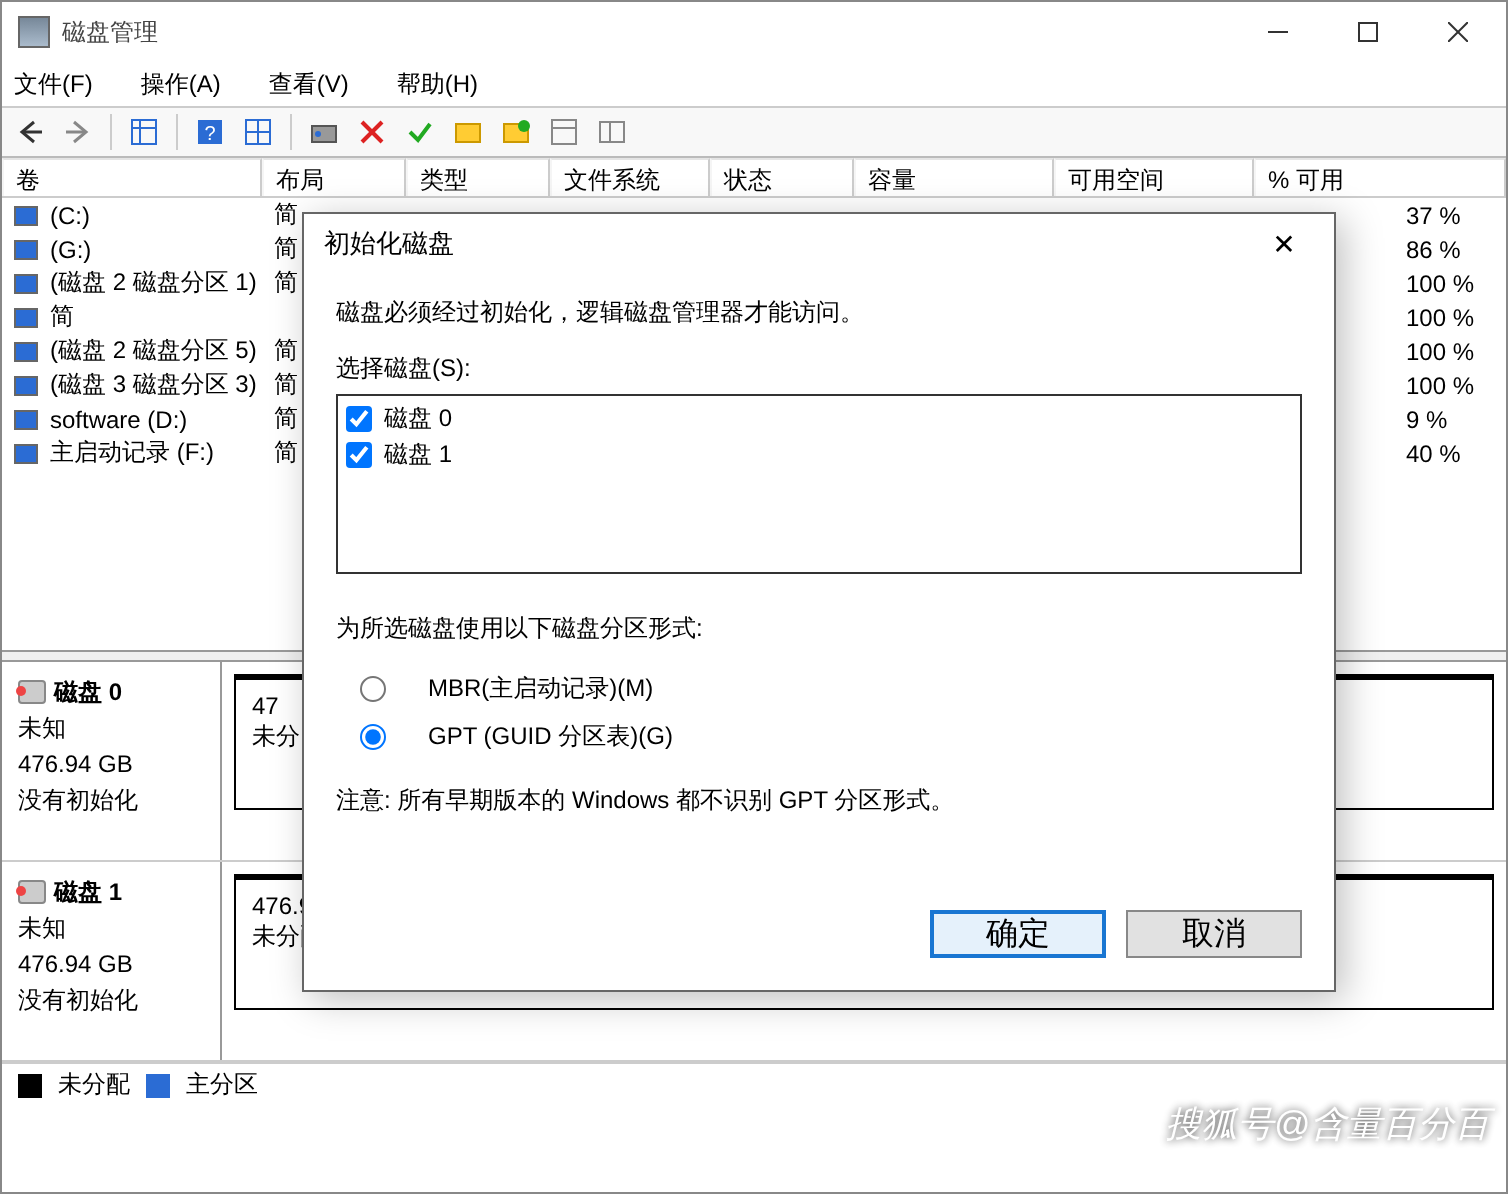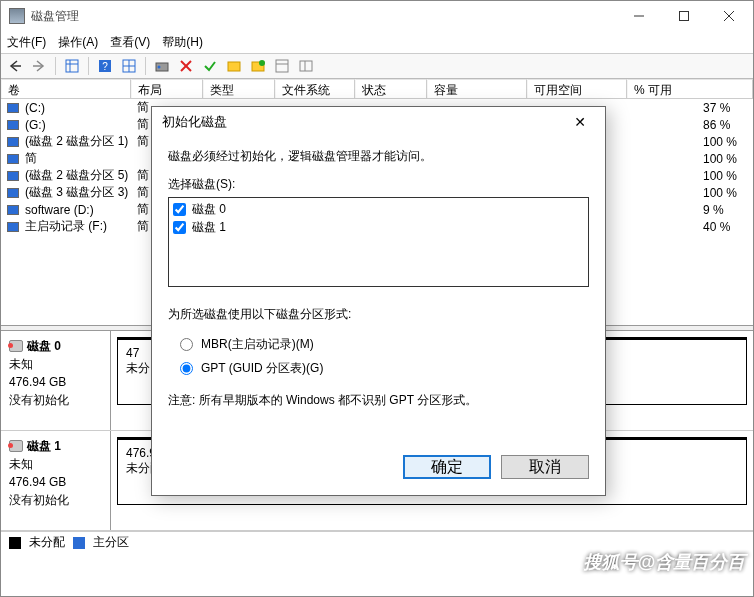--- a/index.html
+++ b/index.html
@@ -1,21 +1,21 @@
 <!DOCTYPE html>
 <html><head>
 <meta charset="utf-8">
 <style>
 * { box-sizing: border-box; margin: 0; padding: 0; }
 body { font-family: "Microsoft YaHei", "Segoe UI", sans-serif; font-size: 12px; background: #fff; width: 754px; height: 597px; overflow: hidden; position: relative; border: 1px solid #888; }
 .titlebar { height: 30px; display: flex; align-items: center; padding: 0 2px; background: #fff; }
 .titlebar-icon { width: 16px; height: 16px; margin: 0 6px; background: linear-gradient(#789, #abc); border: 1px solid #666; }
 .titlebar-text { flex: 1; font-size: 12px; color: #444; }
 .winbtn { width: 45px; height: 28px; display: flex; align-items: center; justify-content: center; color: #555; }
-.menubar { height: 22px; display: flex; align-items: center; padding: 0 6px; gap: 12px; font-size: 12px; }
+.menubar { height: 22px; display: flex; align-items: center; padding: 0 6px; gap: 24px; font-size: 12px; }
 .menubar span { cursor: default; }
 .toolbar { height: 26px; border-top: 1px solid #ccc; border-bottom: 1px solid #bbb; display: flex; align-items: center; padding: 0 4px; gap: 4px; background: #f8f8f8; }
 .tbtn { width: 20px; height: 20px; display: flex; align-items: center; justify-content: center; border: 1px solid transparent; }
 .tbtn svg { display: block; }
 .tsep { width: 1px; height: 18px; background: #ccc; margin: 0 2px; }
 .table-header { height: 20px; background: #fff; display: flex; border-bottom: 1px solid #ccc; }
 .th { border-right: 1px solid #ccc; padding: 2px 6px; font-size: 12px; border-top: 1px solid #e5e5e5; border-left: 1px solid #f5f5f5; background: #fff; }
 .volumes { background: #fff; }
 .vrow { display: flex; align-items: center; height: 17px; padding-left: 6px; }
 .vrow .sw { width: 12px; height: 10px; border: 1px solid #666; margin-right: 6px; }
@@ -26,33 +26,33 @@
 .disk-left { width: 110px; border-right: 1px solid #999; padding: 6px 8px; line-height: 1.5; }
 .disk-left .dtitle { font-weight: bold; display: flex; align-items: center; gap: 4px; }
 .dicon { width: 14px; height: 12px; background: #ccc; border-radius: 2px; border: 1px solid #888; position: relative; }
 .dicon::before { content: ""; position: absolute; left: -2px; top: 2px; width: 5px; height: 5px; border-radius: 50%; background: #e44; }
 .disk-right { flex: 1; padding: 6px; }
 .alloc-box { border: 1px solid #000; border-top: 3px solid #000; height: 68px; padding: 6px 8px; }
 .legend { height: 22px; display: flex; align-items: center; gap: 8px; padding: 0 8px; border-top: 1px solid #ccc; }
 .lg-sw { width: 12px; height: 12px; }
 
 
-.dialog { position: absolute; left: 150px; top: 105px; width: 455px; height: 390px; background: #fff; border: 1px solid #666; box-shadow: 4px 4px 18px rgba(0,0,0,0.25); display: flex; flex-direction: column; }
+.dialog { position: absolute; left: 150px; top: 105px; width: 517px; height: 390px; background: #fff; border: 1px solid #666; box-shadow: 4px 4px 18px rgba(0,0,0,0.25); display: flex; flex-direction: column; }
 .dlg-title { height: 30px; display: flex; align-items: center; padding: 0 10px; font-size: 13px; }
 .dlg-title .x { margin-left: auto; width: 30px; height: 24px; display: flex; align-items: center; justify-content: center; font-size: 14px; }
 .dlg-body { padding: 10px 16px; flex: 1; font-size: 12px; line-height: 1.5; }
 .disk-list { border: 1px solid #333; height: 90px; margin-top: 4px; padding: 2px 4px; font-size: 12px; }
 .disk-list label { display: flex; align-items: center; gap: 6px; }
 .radios { margin-top: 12px; margin-left: 12px; }
-.radios label { display: flex; align-items: center; gap: 8px; margin: 6px 0; }
+.radios label { display: flex; align-items: center; gap: 21px; margin: 6px 0; }
 .note { margin-top: 14px; }
 .dlg-buttons { padding: 10px 16px 16px; display: flex; justify-content: flex-end; gap: 10px; }
 .dlg-btn { width: 88px; height: 24px; border: 1px solid #888; background: #e1e1e1; font-size: 16px; }
 .dlg-btn.primary { border: 2px solid #1976d2; background: #e5f1fb; }
-.watermark { position: absolute; right: 8px; bottom: 22px; color: #fff; opacity: 0.8; font-size: 18px; font-weight: bold; font-style: italic; text-shadow: 0 0 4px #000; pointer-events: none; }
+.watermark { position: absolute; right: 8px; bottom: 22px; color: #fff; opacity: 0.8; font-size: 18px; font-weight: normal; font-style: italic; text-shadow: 0 0 4px #000; pointer-events: none; }
 </style>
 </head>
 <body>
 
 <div class="titlebar">
   <div class="titlebar-icon"></div>
   <div class="titlebar-text">磁盘管理</div>
   <div class="winbtn">
       <svg width="10" height="10">
         <line x1="0" y1="5" x2="10" y2="5" stroke="#333"></line>

